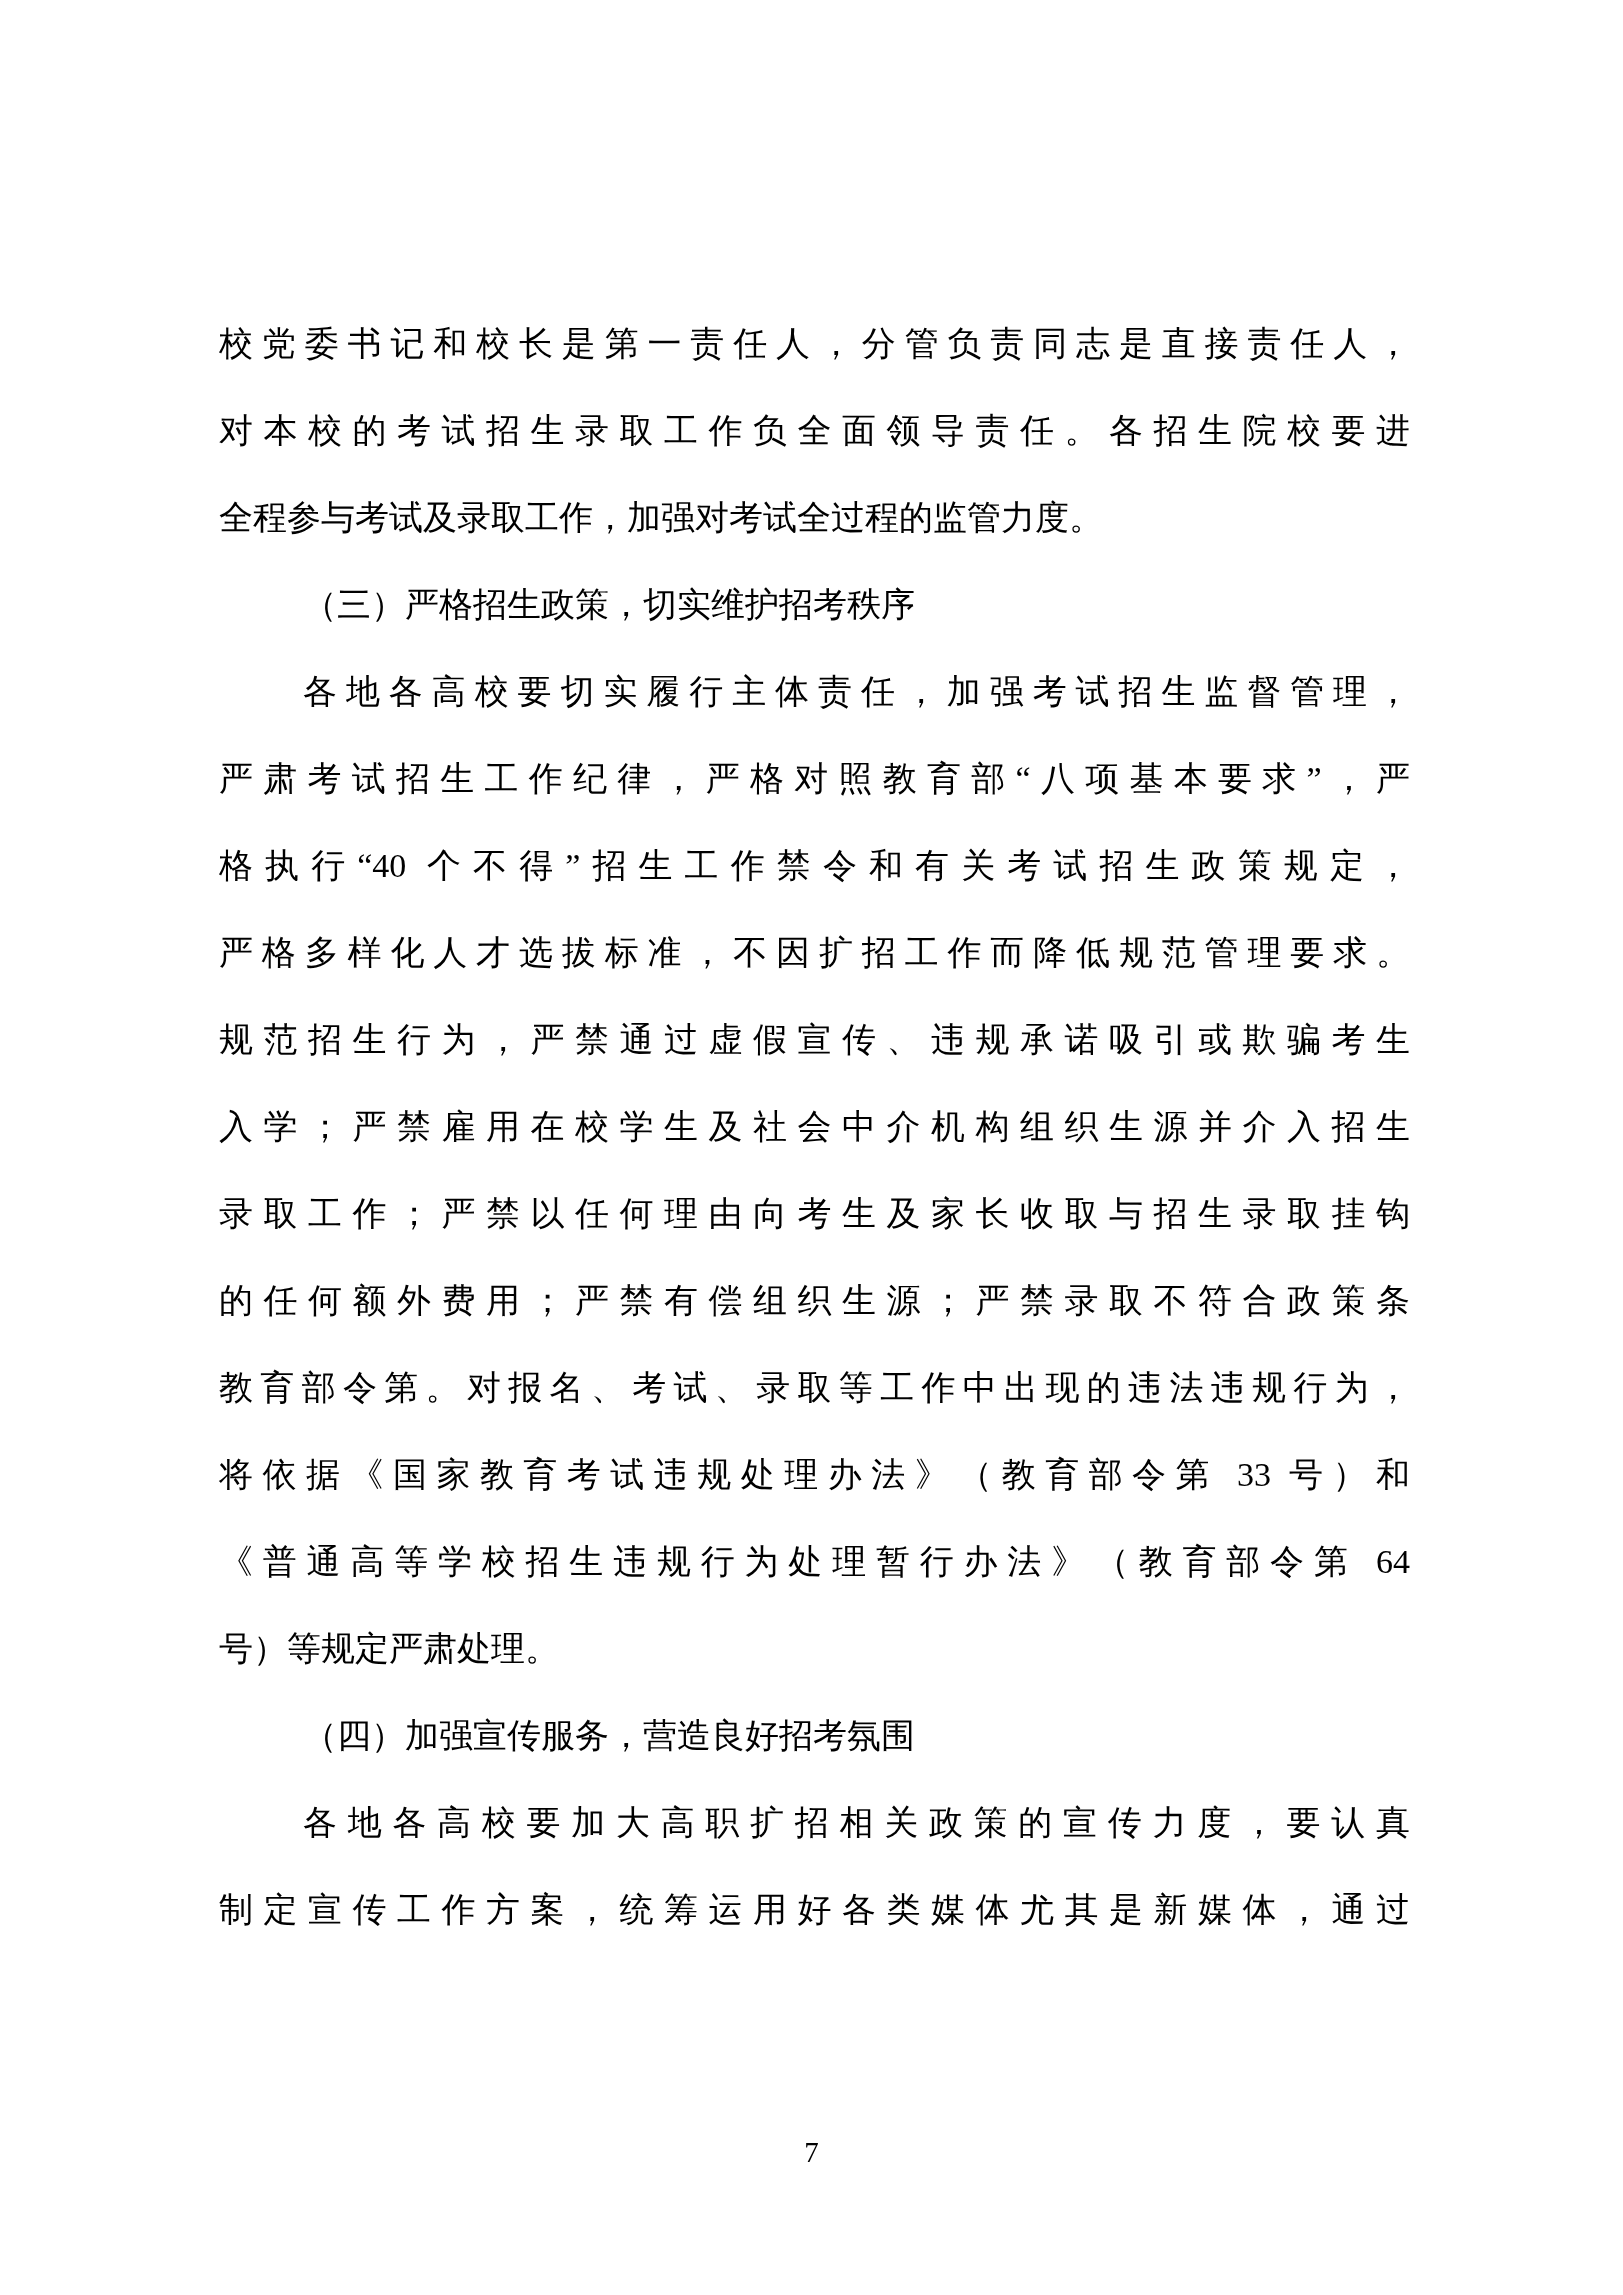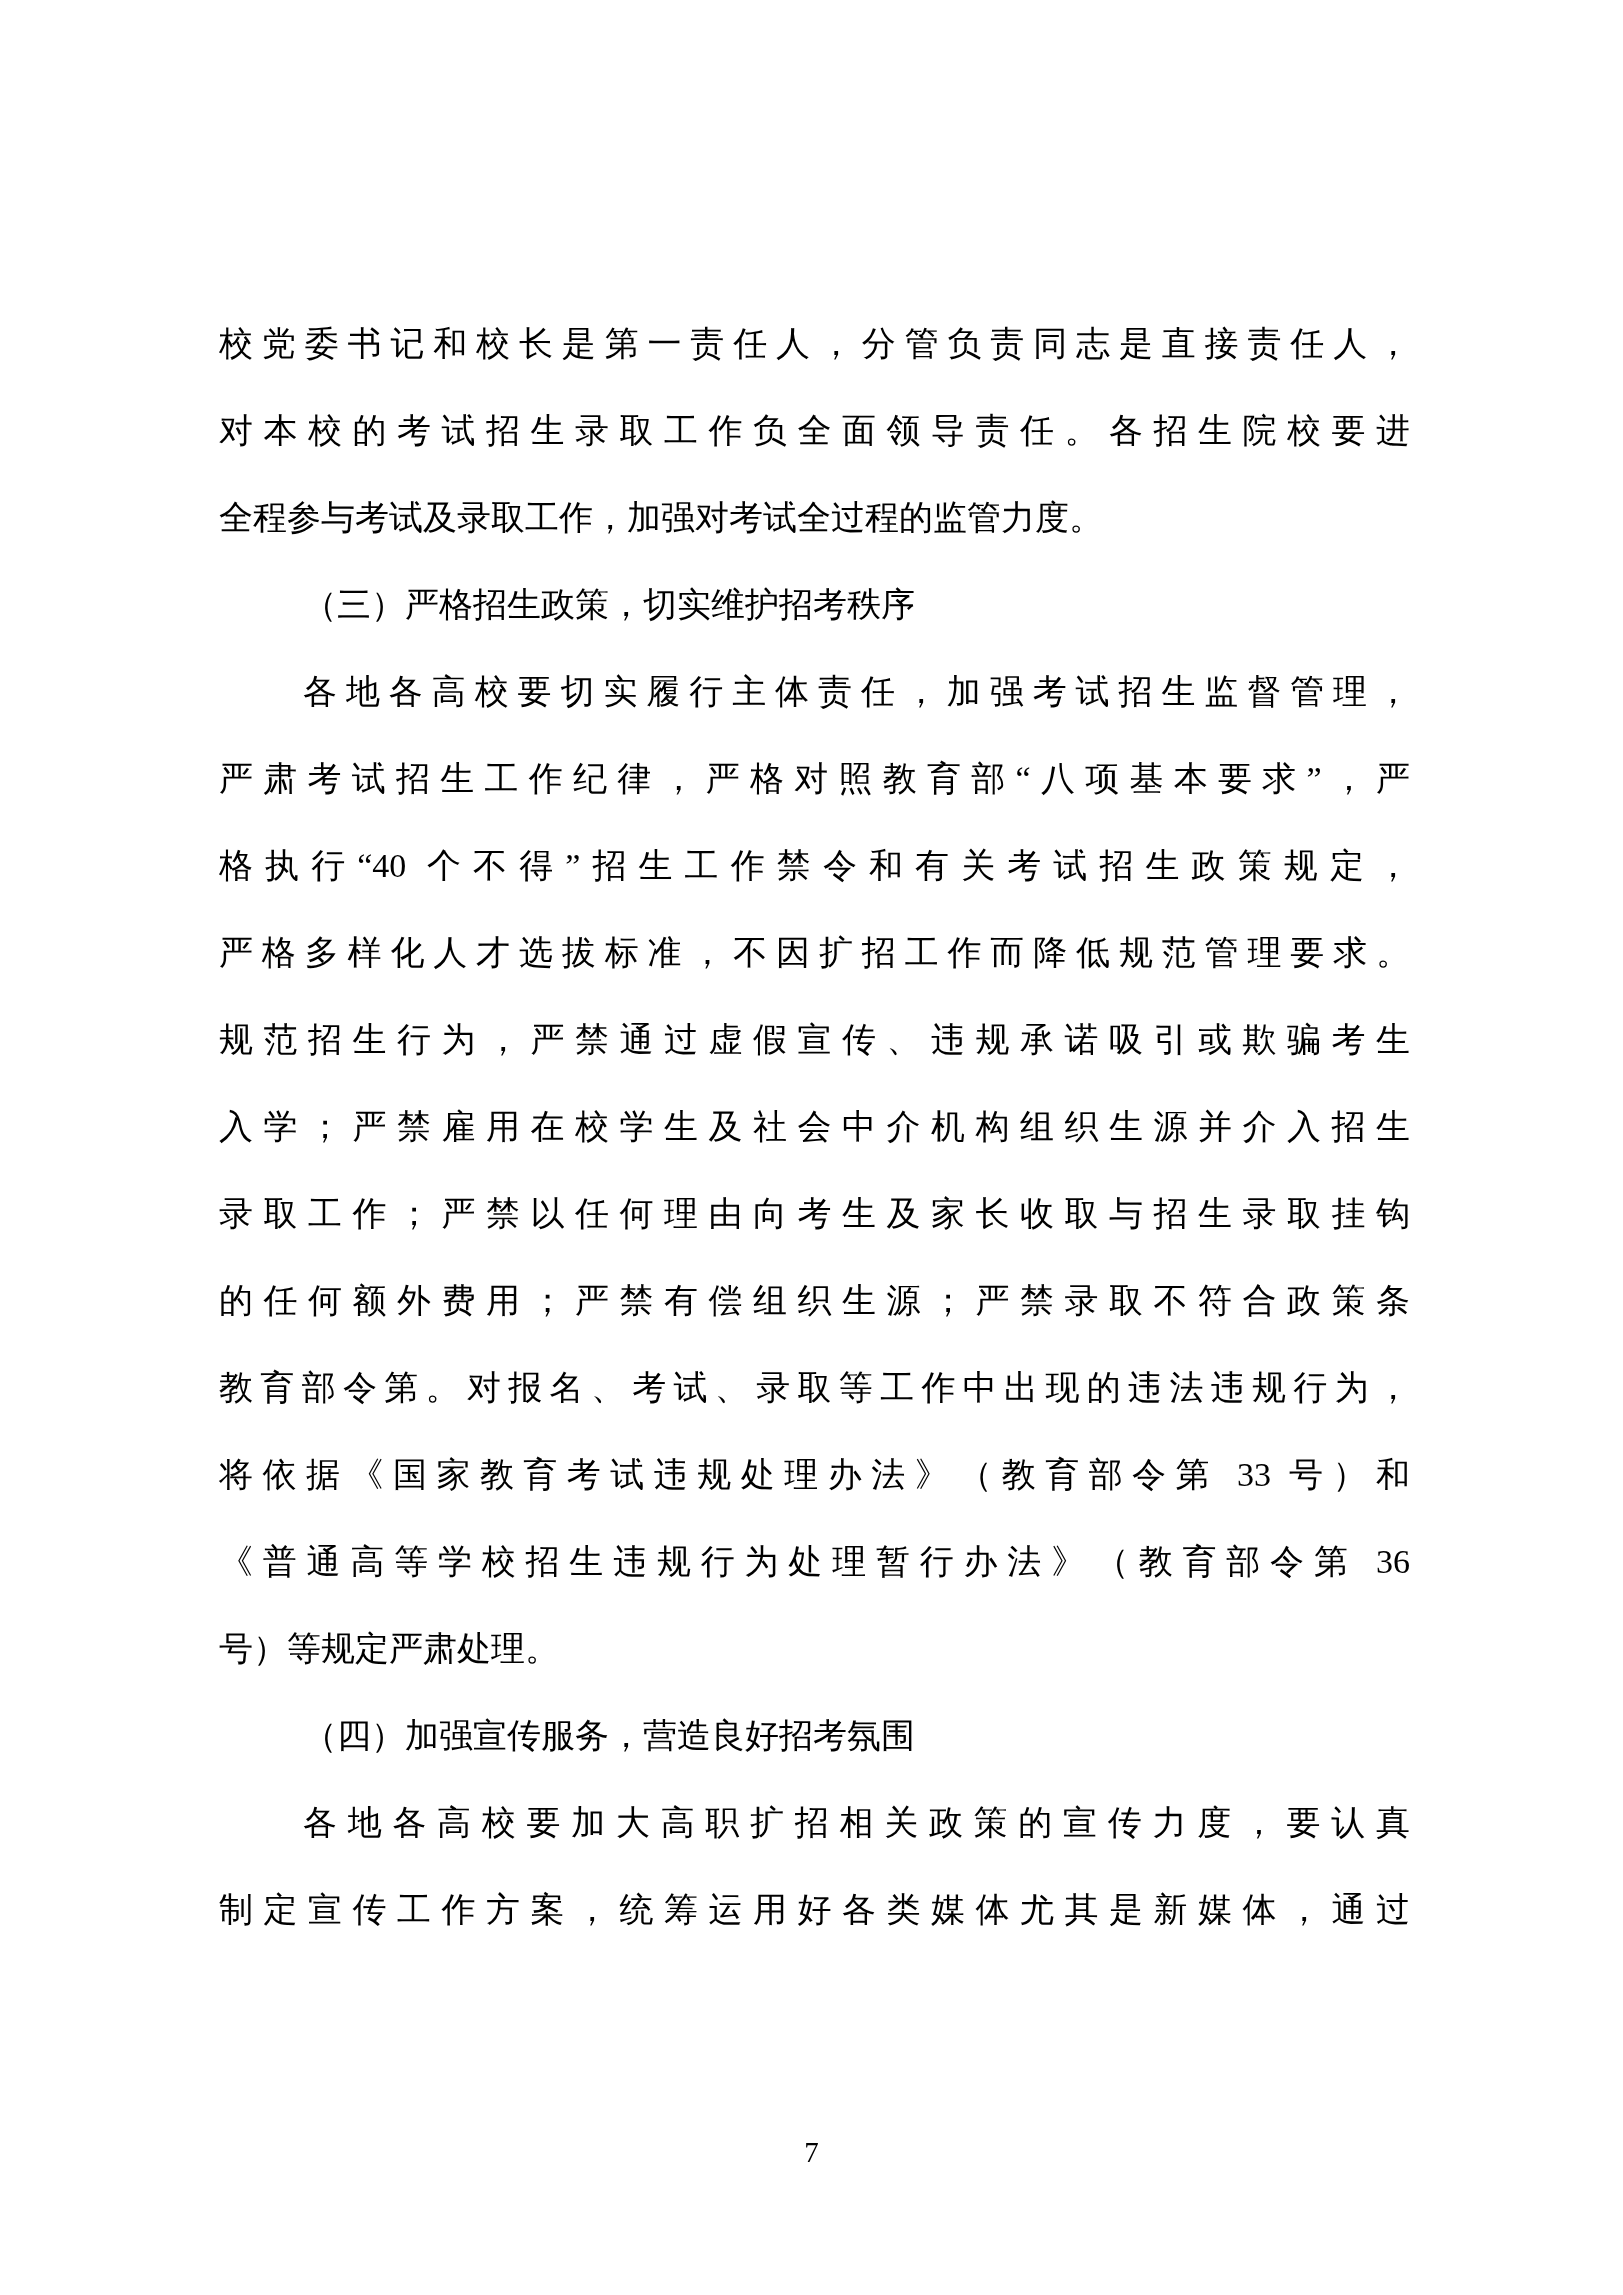--- a/index.html
+++ b/index.html
@@ -81,21 +81,21 @@
     <div class="line just indent">各地各高校要切实履行主体责任，加强考试招生监督管理，</div>
     <div class="line just">严肃考试招生工作纪律，严格对照教育部“八项基本要求”，严</div>
     <div class="line just">格执行“40 个不得”招生工作禁令和有关考试招生政策规定，</div>
     <div class="line just">严格多样化人才选拔标准，不因扩招工作而降低规范管理要求。</div>
     <div class="line just">规范招生行为，严禁通过虚假宣传、违规承诺吸引或欺骗考生</div>
     <div class="line just">入学；严禁雇用在校学生及社会中介机构组织生源并介入招生</div>
     <div class="line just">录取工作；严禁以任何理由向考生及家长收取与招生录取挂钩</div>
     <div class="line just">的任何额外费用；严禁有偿组织生源；严禁录取不符合政策条</div>
     <div class="line just">教育部令第。对报名、考试、录取等工作中出现的违法违规行为，</div>
     <div class="line just">将依据《国家教育考试违规处理办法》（教育部令第 33 号）和</div>
-    <div class="line just">《普通高等学校招生违规行为处理暂行办法》（教育部令第 36</div>
+    <div class="line just">《普通高等学校招生违规行为处理暂行办法》（教育部令第 64</div>
     <div class="line end">号）等规定严肃处理。</div>
     <div class="line heading">（四）加强宣传服务，营造良好招考氛围</div>
     <div class="line just indent">各地各高校要加大高职扩招相关政策的宣传力度，要认真</div>
     <div class="line just">制定宣传工作方案，统筹运用好各类媒体尤其是新媒体，通过</div>
   </div>
 
   <div class="page-number">7</div>
 </div>
 
 

